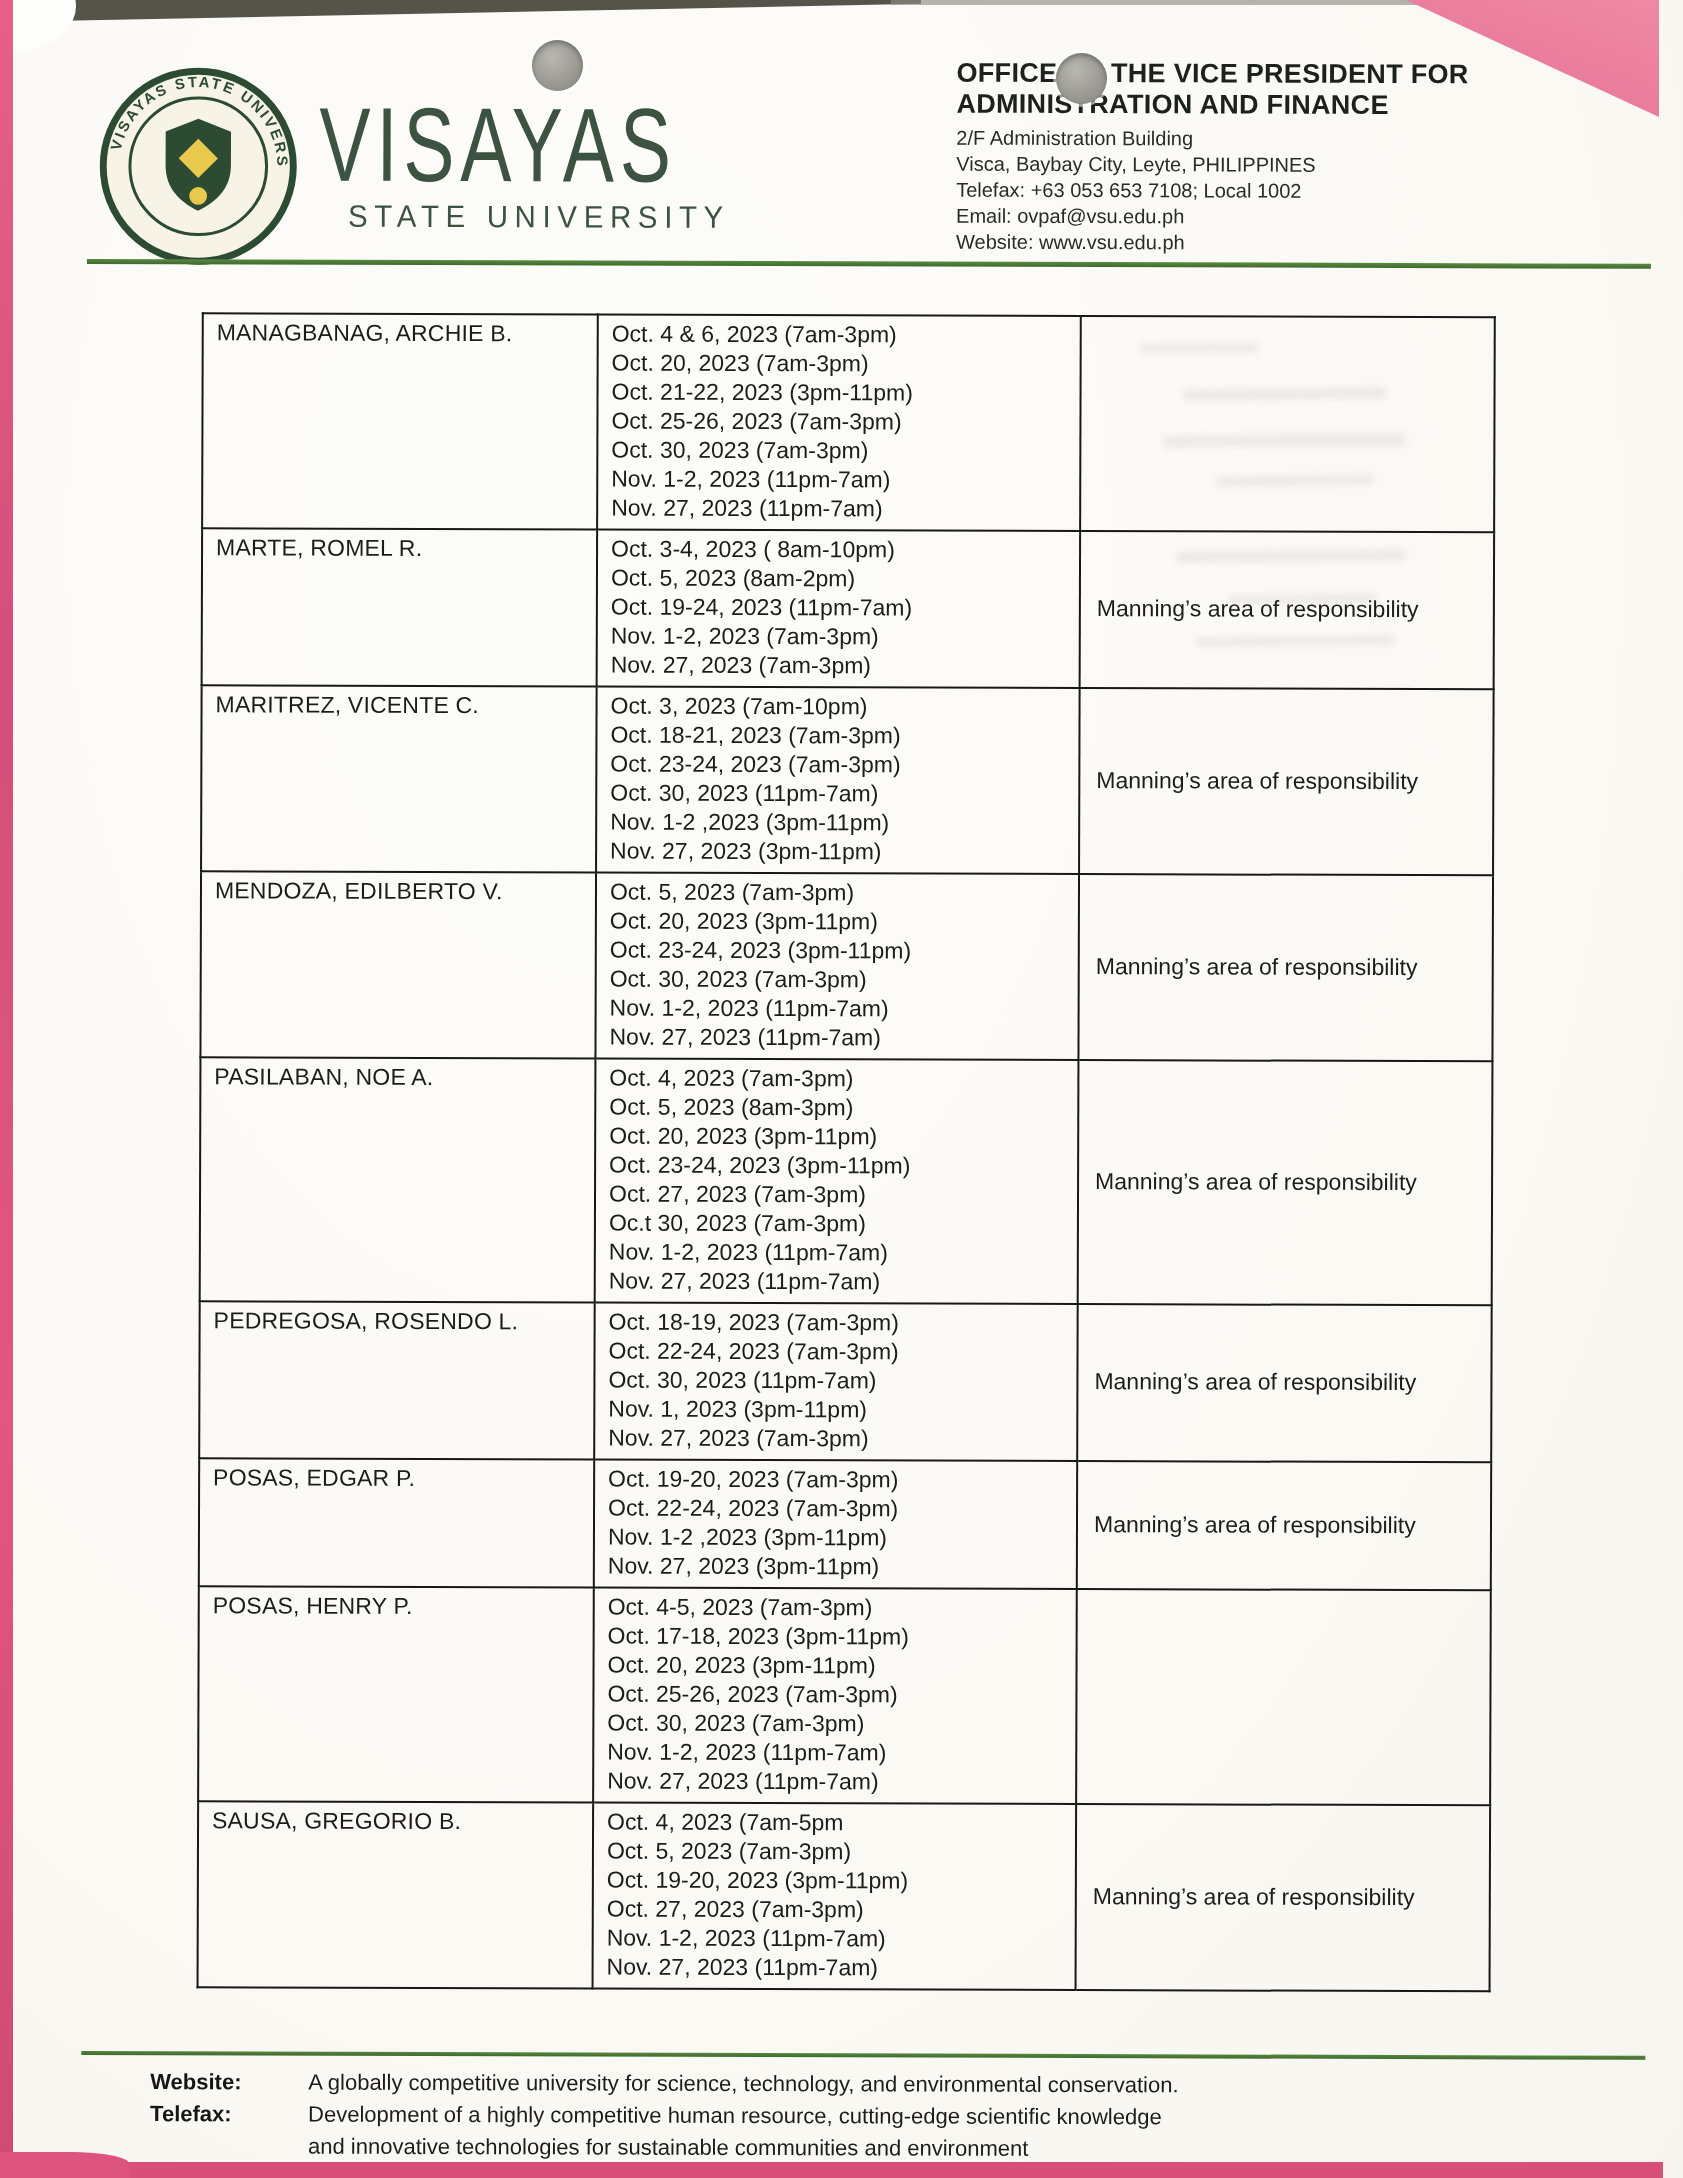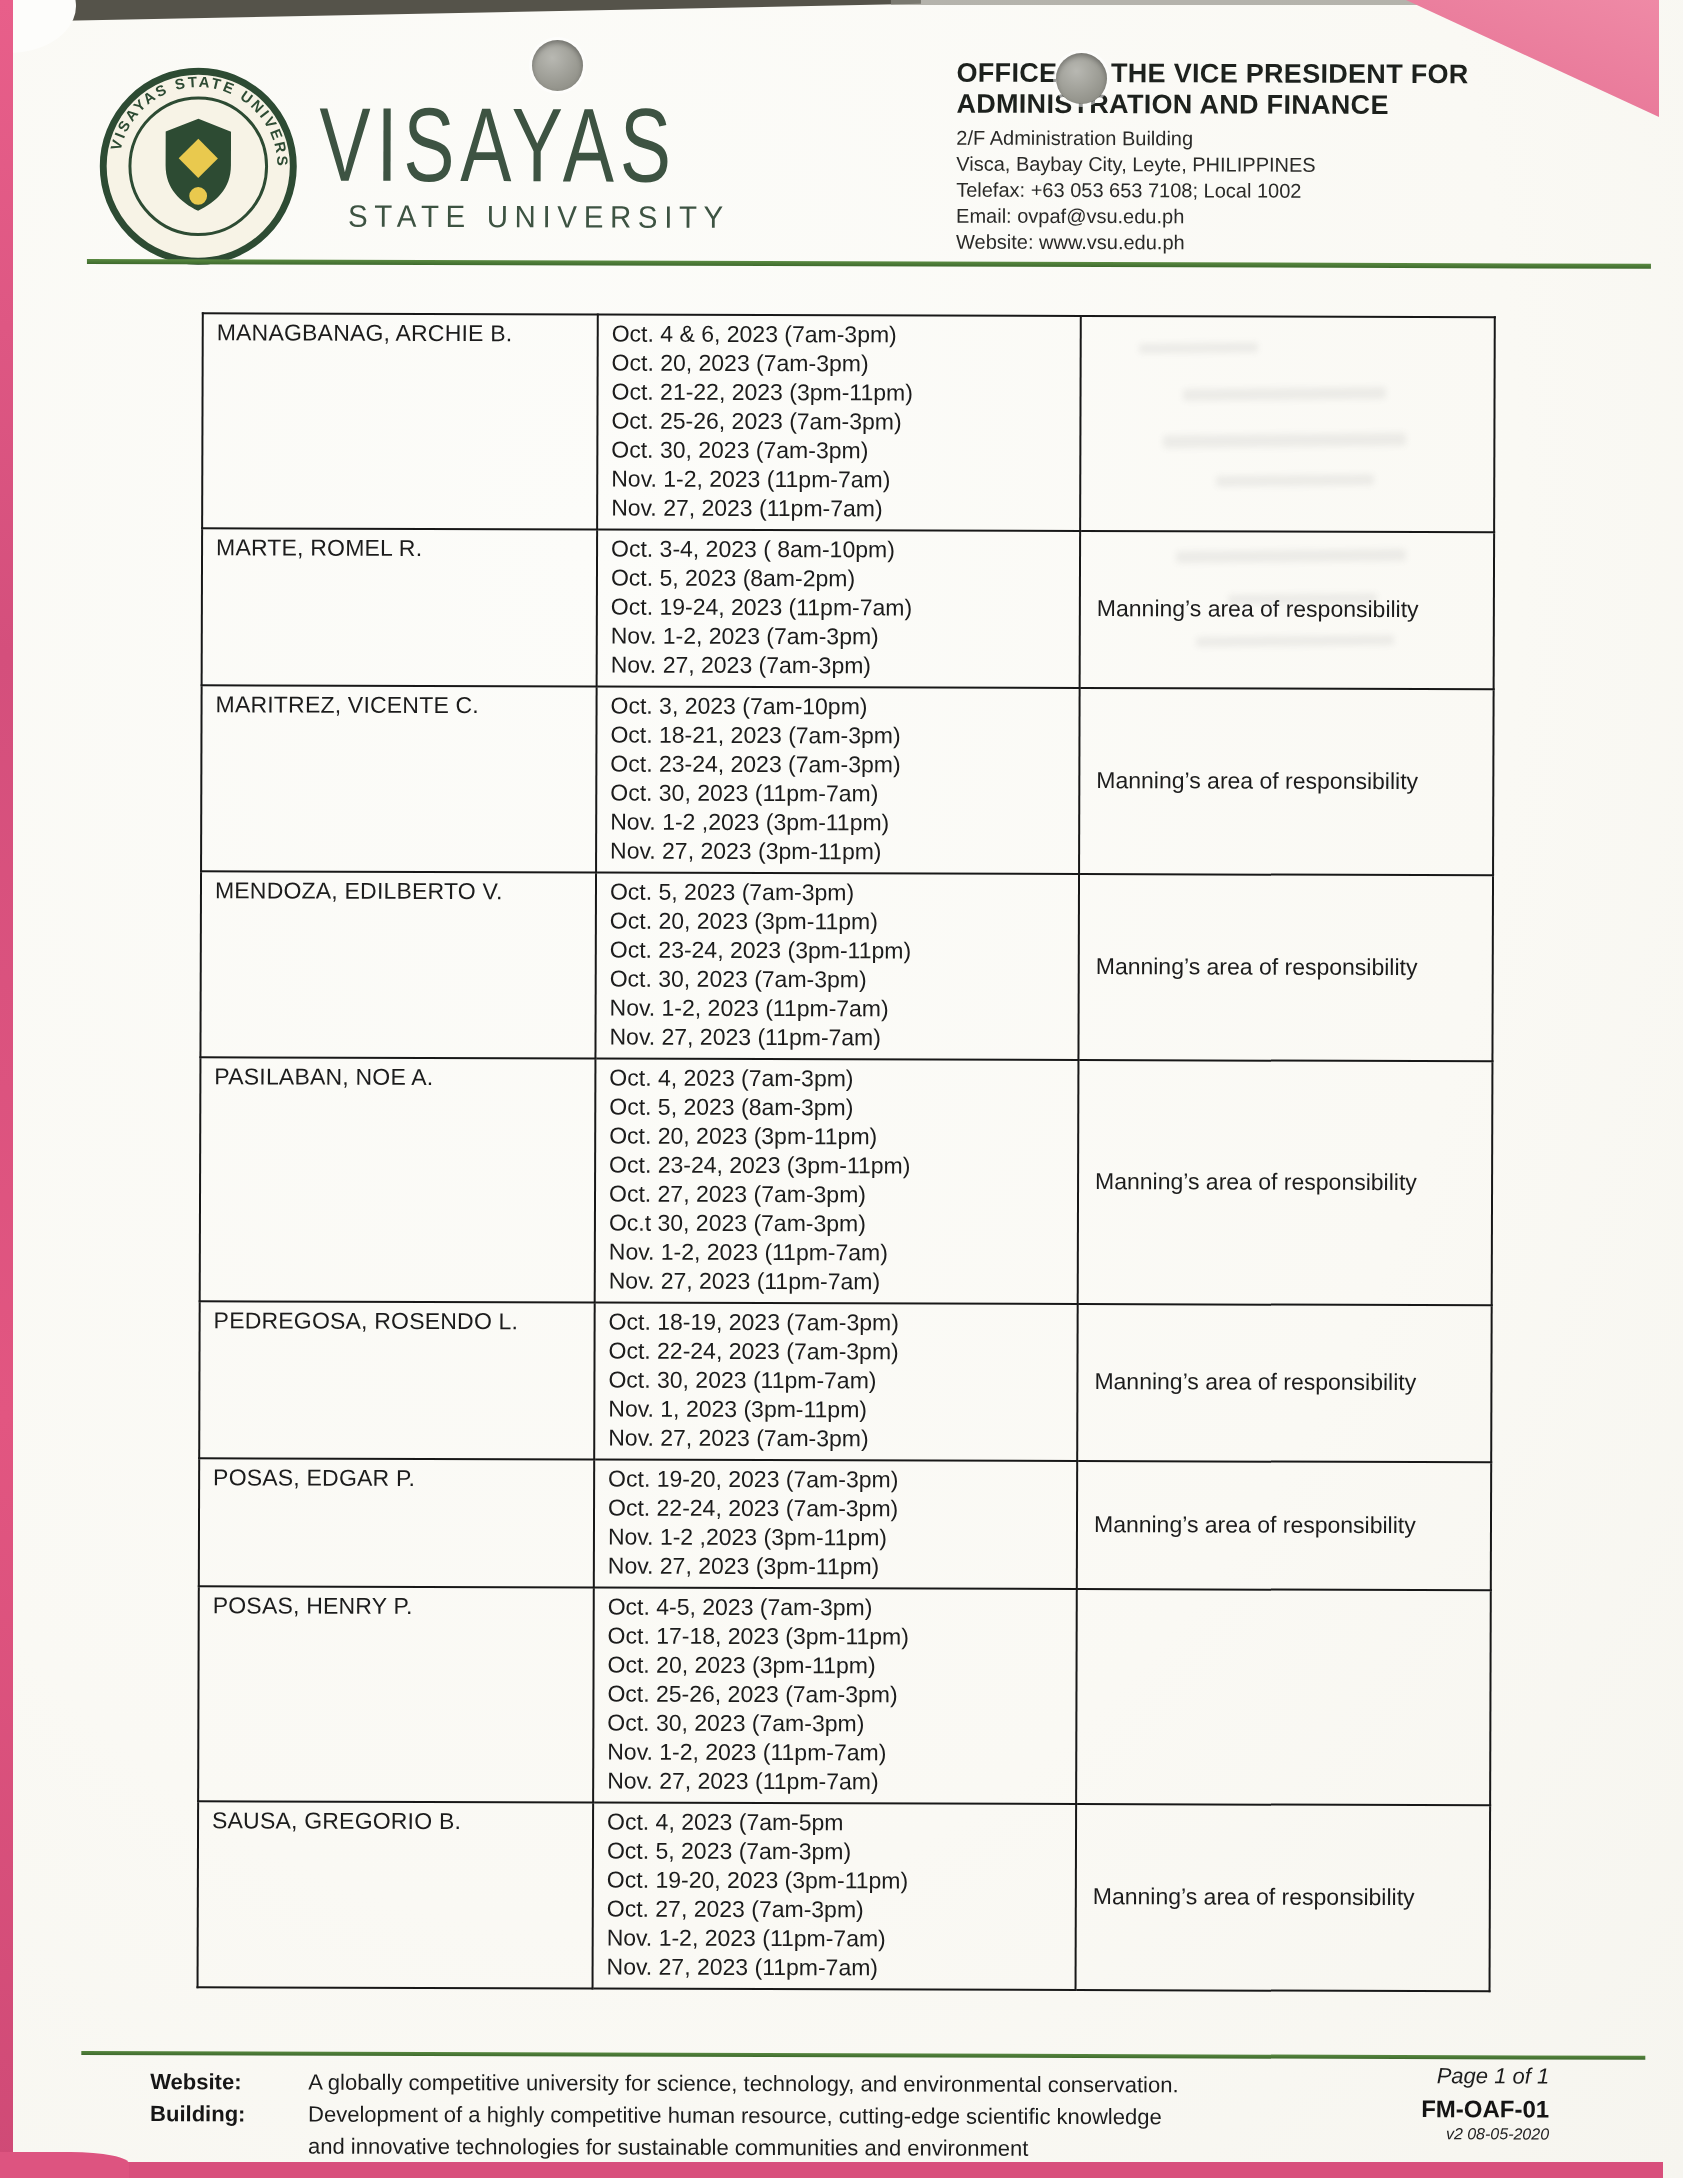--- a/index.html
+++ b/index.html
@@ -228,28 +228,23 @@
 Nov. 1-2, 2023 (11pm-7am)
 Nov. 27, 2023 (11pm-7am)</td>
           <td class="remark-cell">Manning’s area of responsibility</td>
         </tr>
       </tbody>
     </table>
 
     <div class="footer-rule"></div>
     <div class="vm-label vision-label">Website:</div>
     <div class="vm-text vision-text">A globally competitive university for science, technology, and environmental conservation.</div>
-    <div class="vm-label mission-label">Building:</div>
+    <div class="vm-label mission-label">Telefax:</div>
     <div class="vm-text mission-text">Development of a highly competitive human resource, cutting-edge scientific knowledge</div>
     <div class="vm-text mission-text2">and innovative technologies for sustainable communities and environment</div>
-    <div class="page-info">
-      <div class="page-number">Page 1 of 1</div>
-      <div class="form-code">FM-OAF-01</div>
-      <div class="form-version">v2 08-05-2020</div>
-    </div>
 
   </div>
 
   <div class="ghost" style="left:1183px; top:388px; width:203px; height:12px;"></div>
   <div class="ghost" style="left:1163px; top:434px; width:243px; height:13px;"></div>
   <div class="ghost" style="left:1216px; top:475px; width:158px; height:11px;"></div>
   <div class="ghost" style="left:1176px; top:550px; width:230px; height:12px;"></div>
   <div class="ghost" style="left:1228px; top:594px; width:149px; height:10px;"></div>
   <div class="ghost" style="left:1196px; top:636px; width:198px; height:10px;"></div>
   <div class="ghost" style="left:1139px; top:343px; width:119px; height:10px;"></div>

